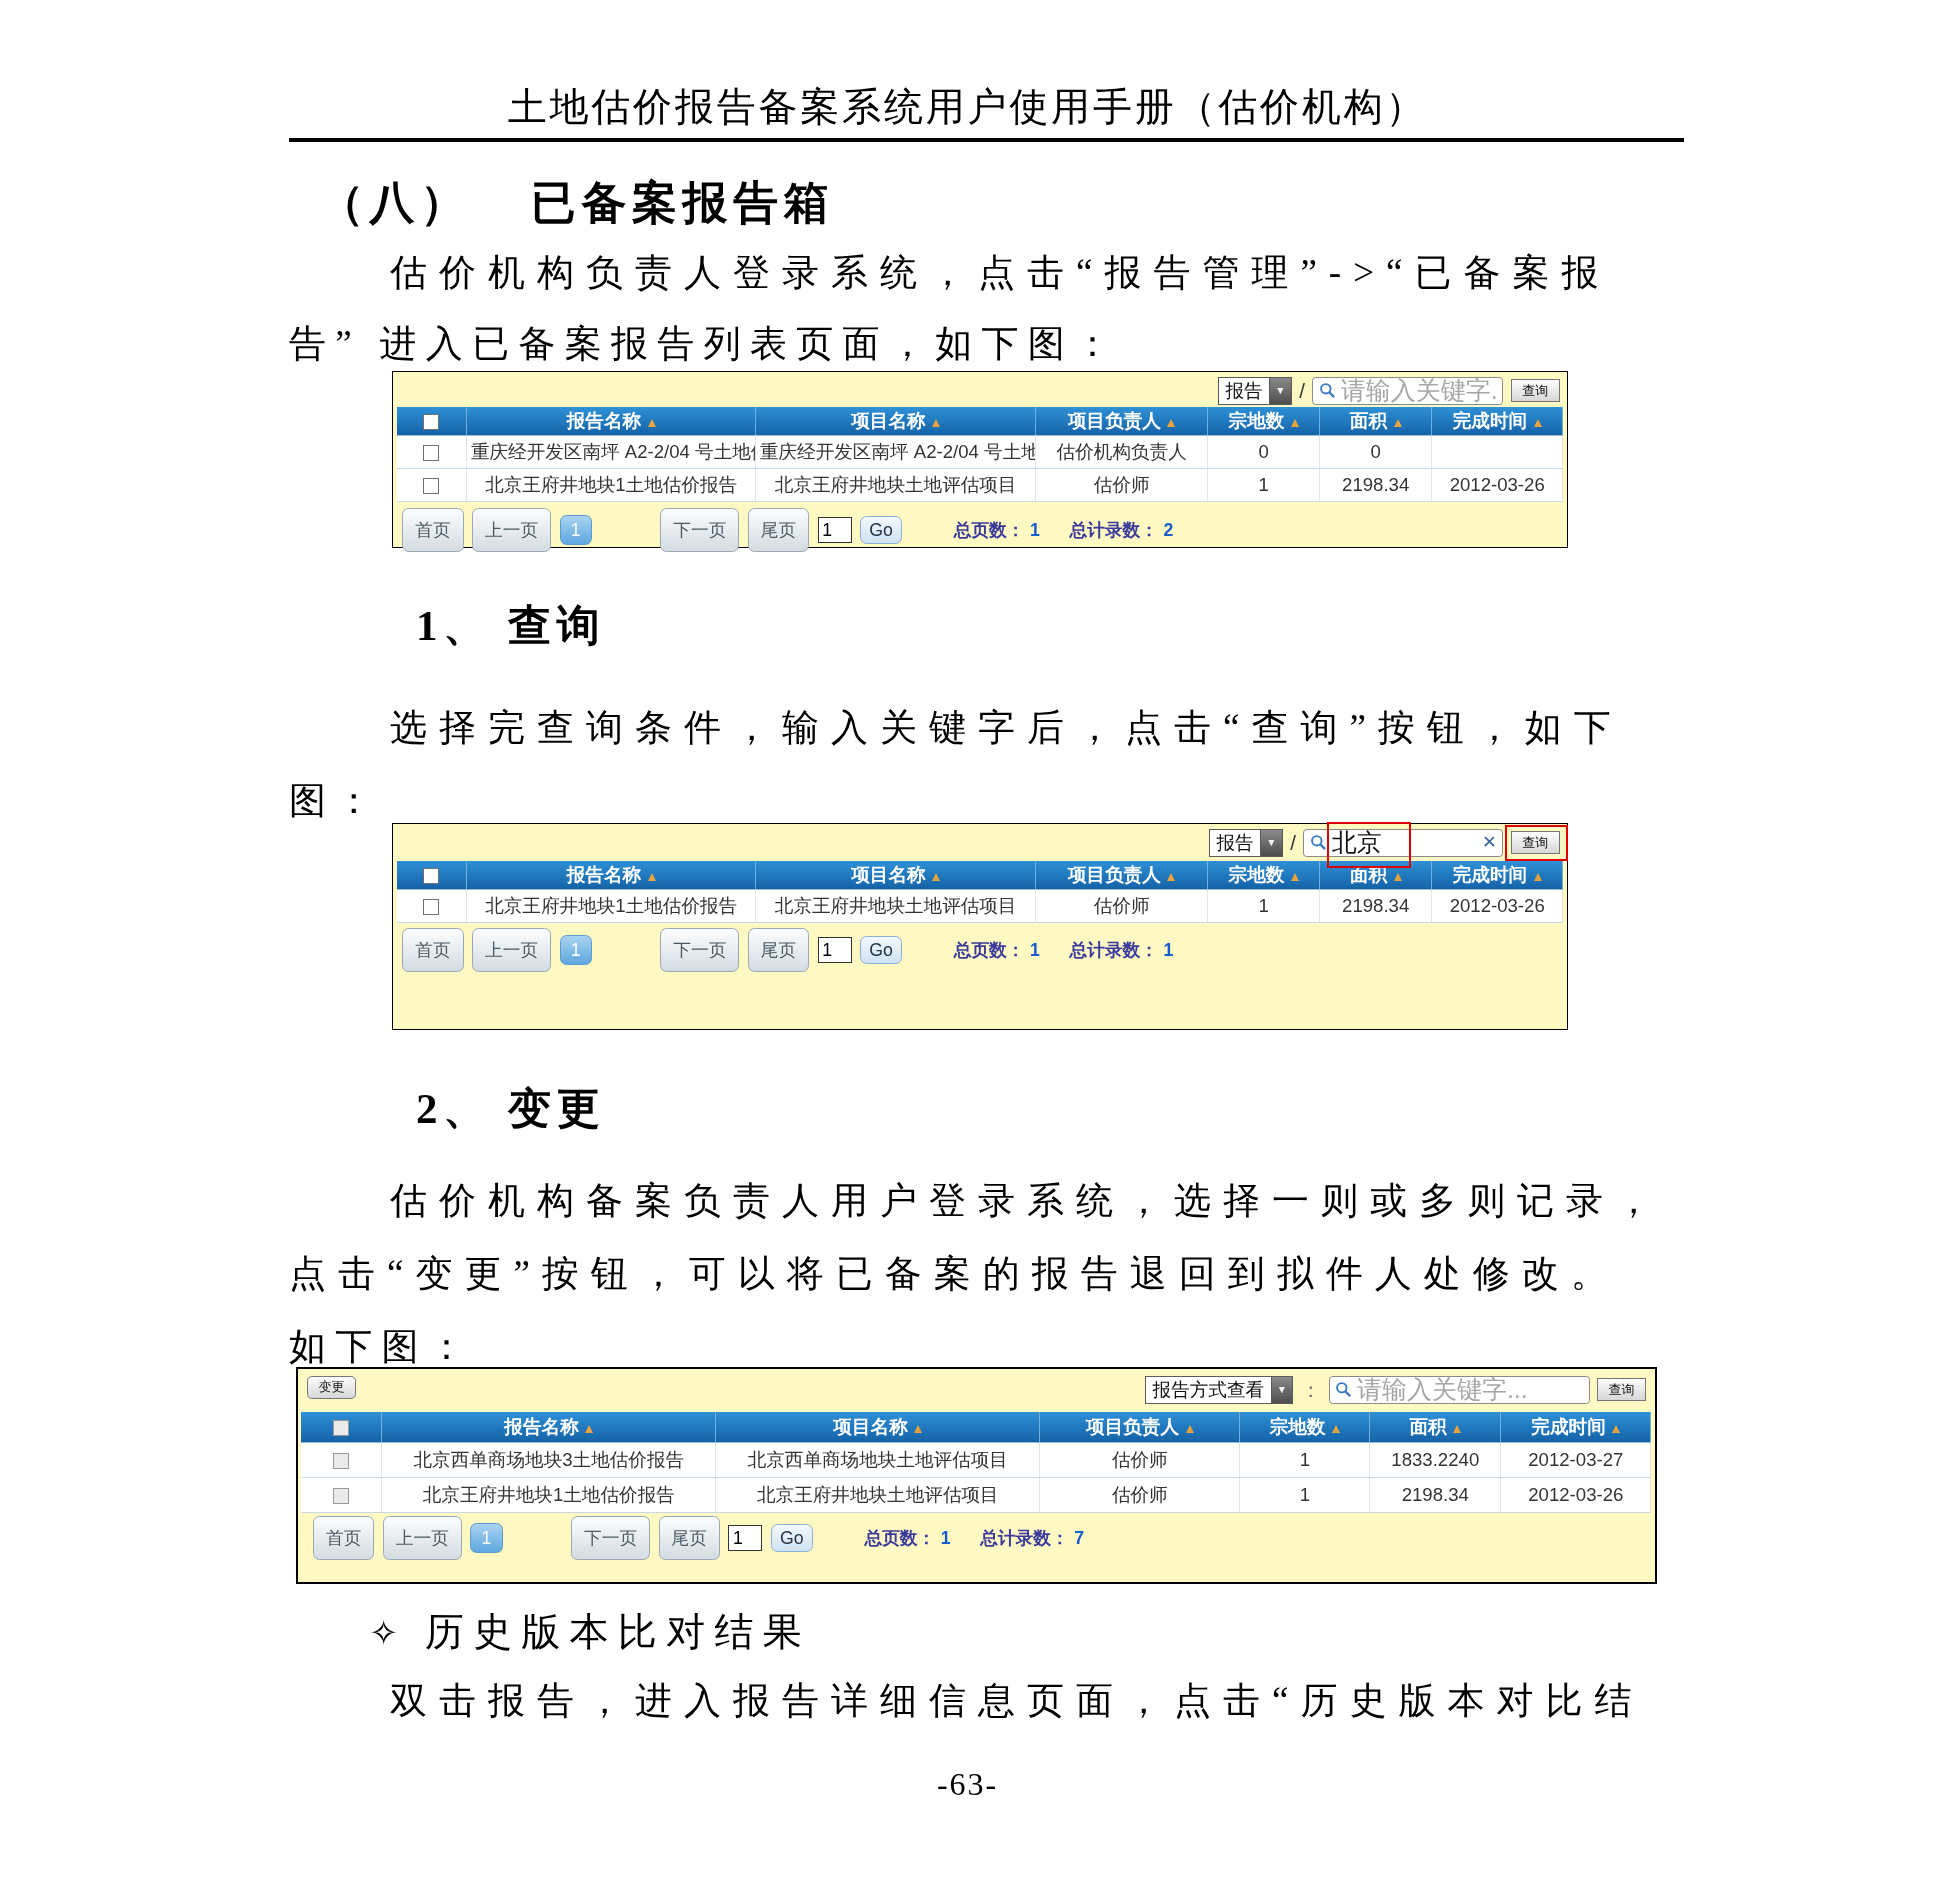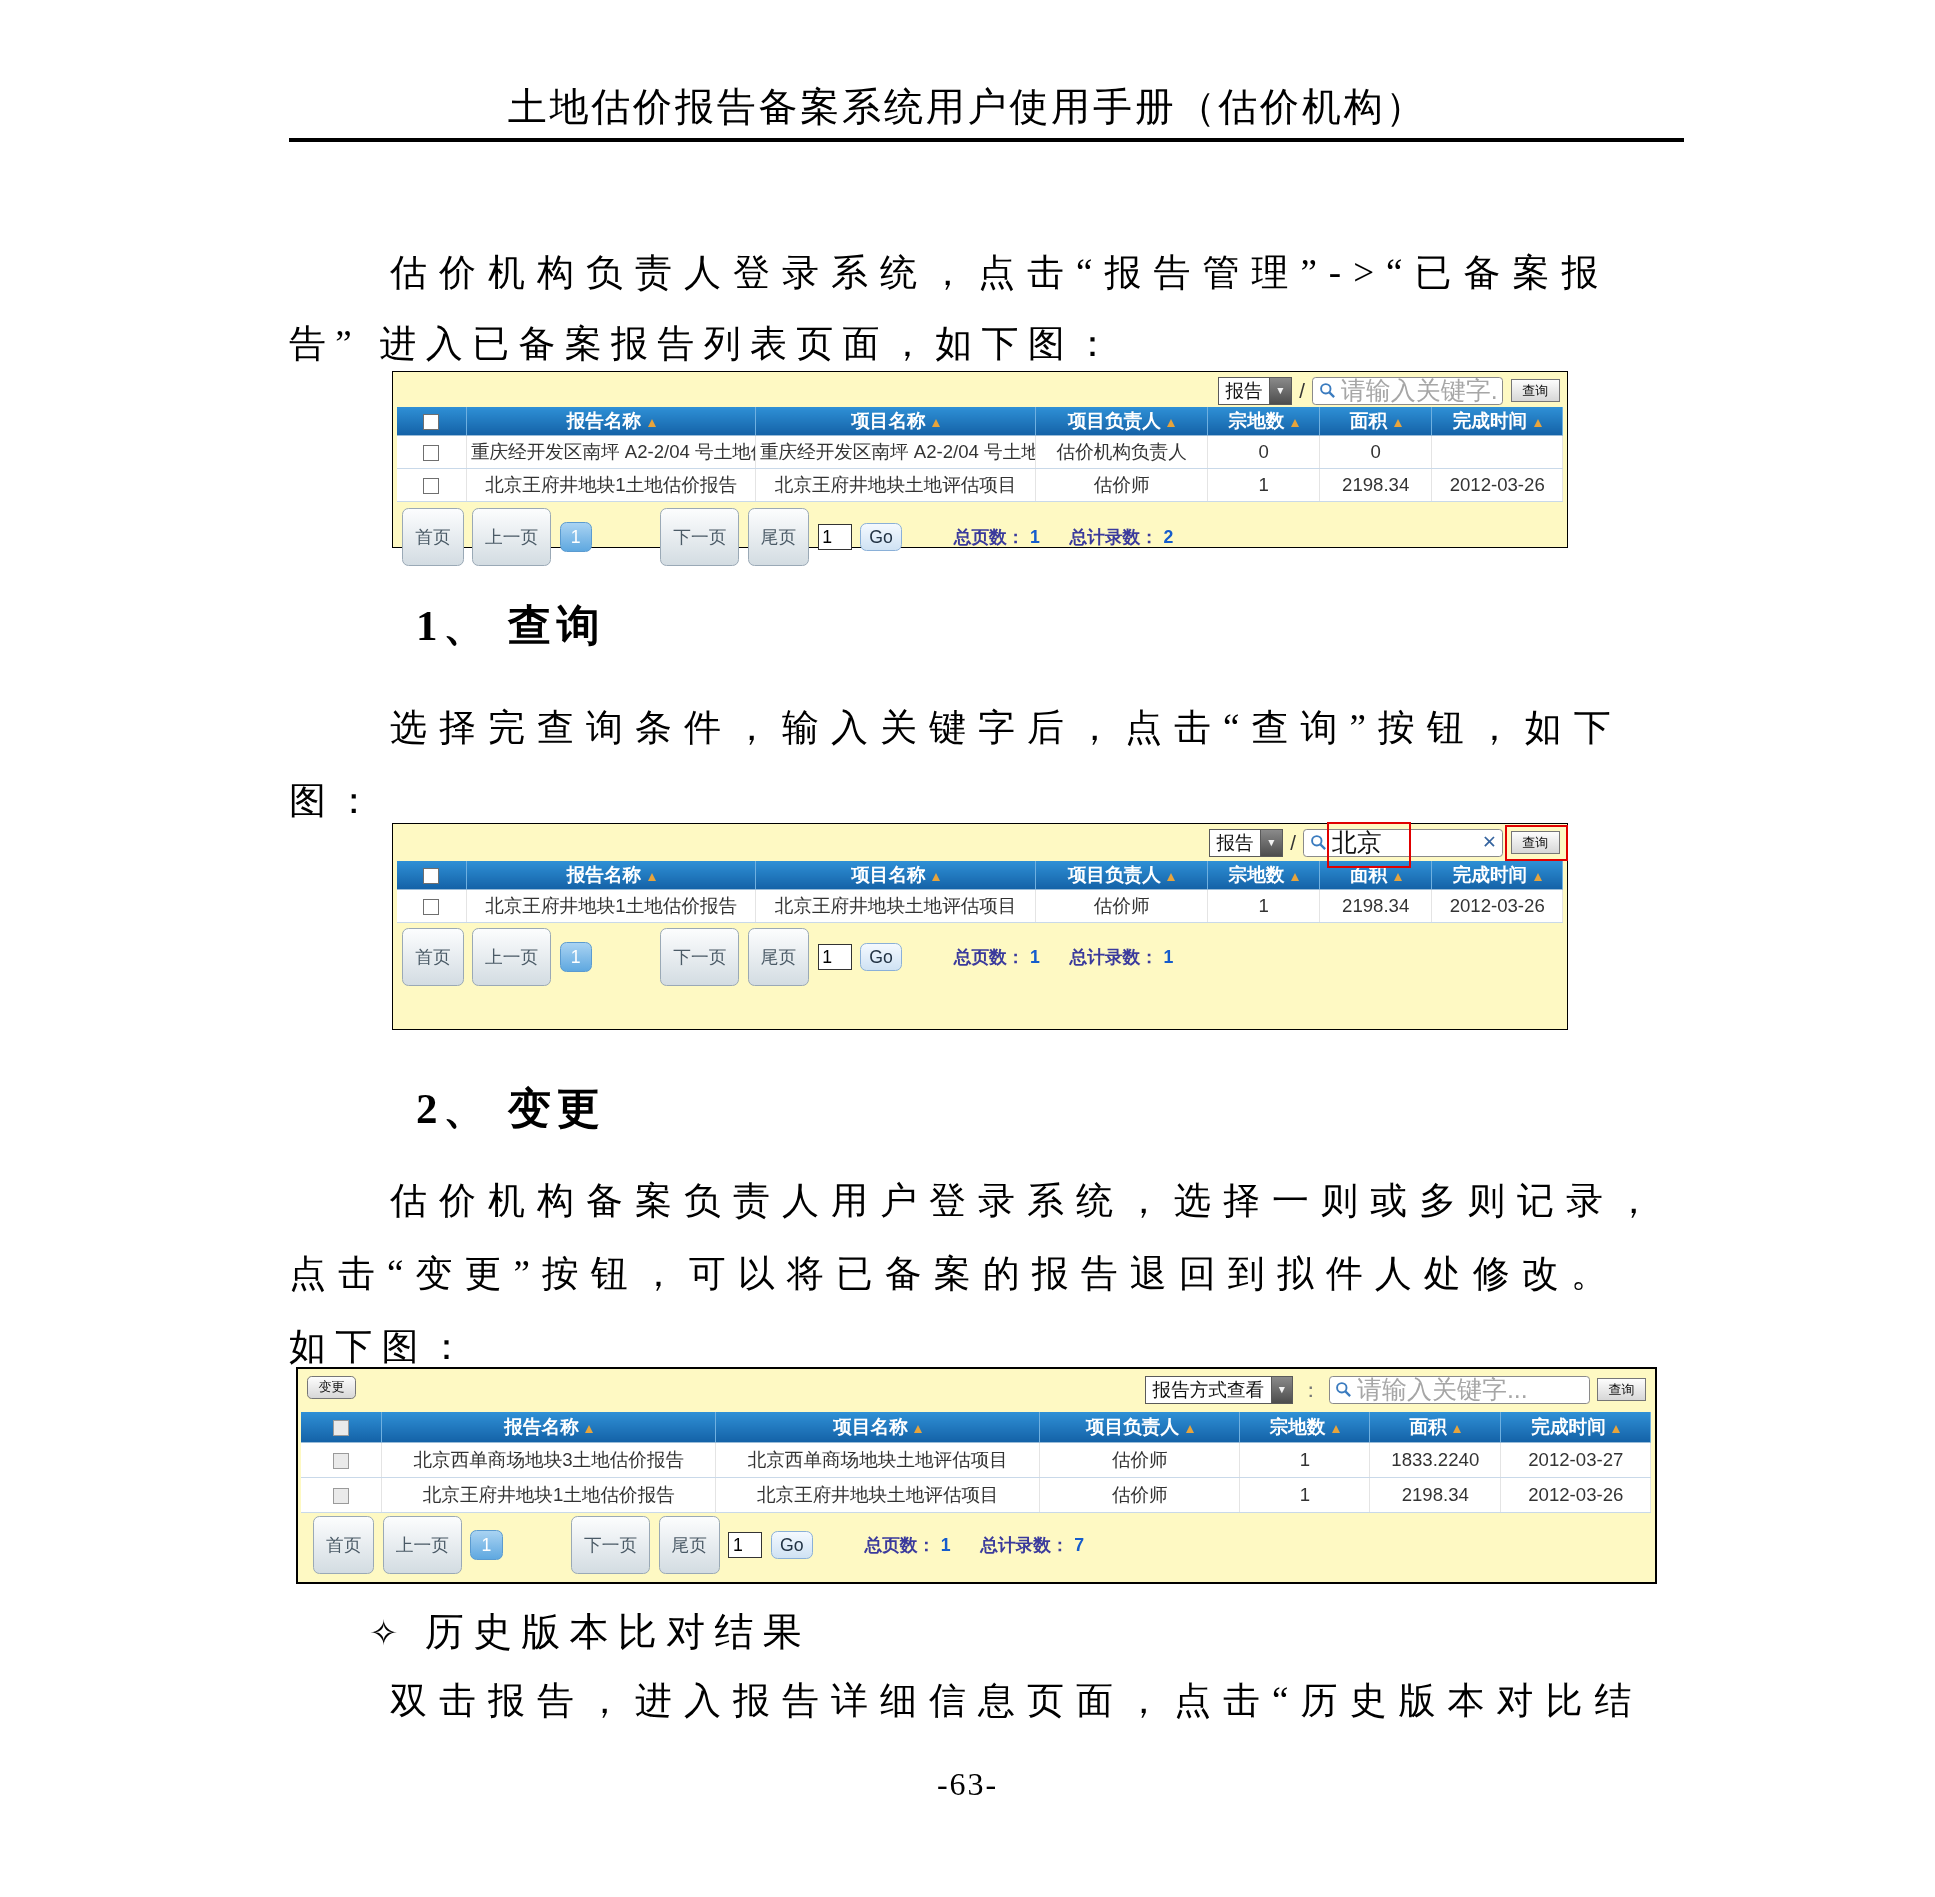--- a/index.html
+++ b/index.html
@@ -76,40 +76,43 @@
   .sort{display:inline-block;width:0;height:0;border-left:4.7px solid transparent;
         border-right:4.7px solid transparent;border-bottom:8.4px solid #e7a43c;margin-left:6.5px;}
   .cb{display:inline-block;width:16px;height:16px;background:#fff;border:0.9px solid #6f6f6f;
       vertical-align:middle;box-sizing:border-box;}
   .cb.dis{background:#eaeaea;border-color:#9a9a9a;}
 
   .pager{position:absolute;display:flex;align-items:center;gap:8.4px;font-size:17.7px;}
   .shot1 .pager{top:136px;left:9.3px;}
   .shot2 .pager{top:104px;left:9.3px;}
   .shot3 .pager{top:147px;left:15px;}
-  .pbtn{padding:16px 12px;border:0.9px solid #9aa9b6;border-radius:6.5px;color:#4a5a66;
+  .pbtn{padding:9px 12px;border:0.9px solid #9aa9b6;border-radius:6.5px;color:#4a5a66;
         background:linear-gradient(#fcfdfe,#d3dce2);}
   .pcur{padding:3.7px 10.3px;border:0.9px solid #5b9bd0;border-radius:6.5px;color:#fff;
         background:linear-gradient(#a9d3f2,#5fa8e0);}
   .pnext{margin-left:60px;}
   .pgo-input{width:34px;height:26px;border:0.9px solid #333;font-size:17.7px;padding:0 3.7px;
              font-family:"Liberation Sans","DejaVu Sans",sans-serif;box-sizing:border-box;}
   .pgo{padding:2.8px 8.4px;border:0.9px solid #8ab0d8;border-radius:6.5px;color:#234;
        background:linear-gradient(#f4f9ff,#cfe2f3);}
   .ptotals{margin-left:43px;color:#3a3a9c;font-weight:bold;display:flex;gap:5.6px;align-items:center;}
   .ptotals .num{color:#155ccc;margin-right:24px;}
 </style>
 </head>
 <body>
 
 <div class="page">
 
   <div class="doc-title">土地估价报告备案系统用户使用手册（估价机构）</div>
   <div class="title-rule"></div>
 
+  <div class="h1">
+    <span>（八）</span><span class="gap"></span><span>已备案报告箱</span>
+  </div>
 
   <div class="para p1a">估价机构负责人登录系统，点击“报告管理”-&gt;“已备案报</div>
   <div class="para loose p1b">告” 进入已备案报告列表页面，如下图：</div>
 
   <div class="shot shot1">
     <div class="controls">
       <span class="dd">
         <span class="txt">报告</span>
         <span class="arrow">▼</span>
       </span>

